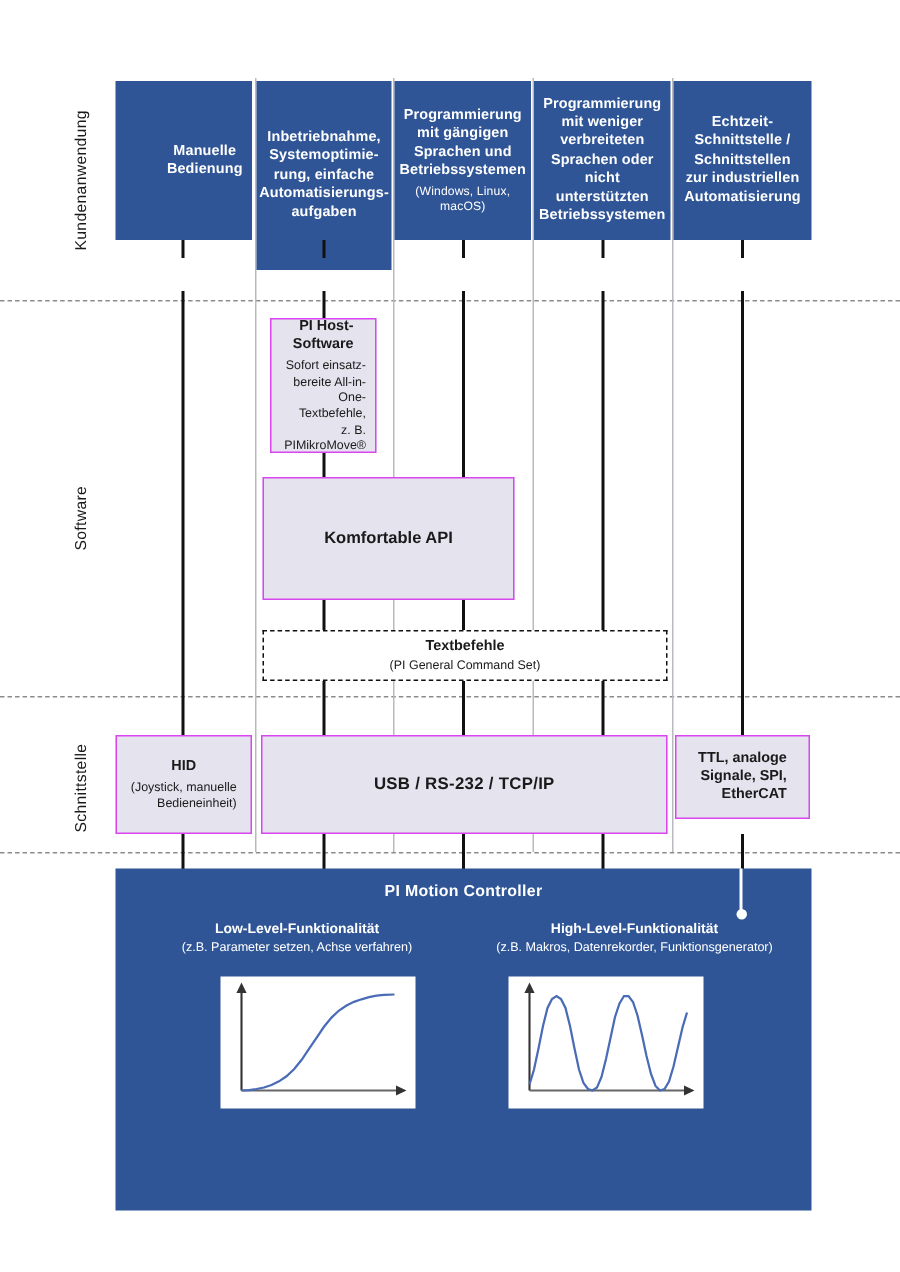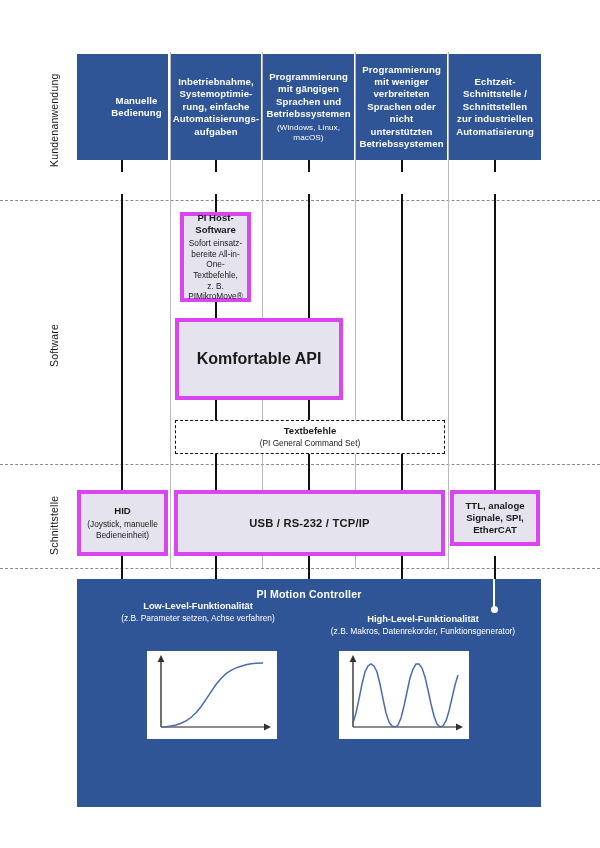--- a/index.html
+++ b/index.html
@@ -73,29 +73,29 @@
     top:50%;transform:translateY(-50%);
   }
   #band-low{color:#151515;left:92px;letter-spacing:.1px;}
   #band-mid{color:#ffffff;letter-spacing:3.2px;left:50%;transform:translate(-50%,-50%);}
   #band-high{color:#ffffff;right:30px;letter-spacing:.1px;}
 
   
   .lbox{
     position:absolute;
     background:#e4e3ee;
-    border:4px solid #d946ef;
+    border:1px solid #d946ef;
     box-sizing:border-box;
     display:flex;flex-direction:column;align-items:center;justify-content:center;
-    text-align:center;
+    text-align:right;
     padding:16px 6px;
   }
   .lbox .t{font-size:9.6px;font-weight:bold;line-height:12px;}
   .lbox .s{font-size:8.3px;font-weight:normal;line-height:10.6px;margin-top:2px;}
-  .lbox.big .t{font-size:16px;}
+  .lbox.big .t{font-size:11px;}
   .lbox.usb .t{font-size:11.2px;letter-spacing:.2px;}
 
   .dashbox{
     position:absolute;
     background:#ffffff;
     border:1.6px dashed #111111;
     box-sizing:border-box;
     display:flex;flex-direction:column;align-items:center;justify-content:center;
     text-align:center;
   }
@@ -144,21 +144,21 @@
   <div class="divider" style="left:355px;top:52px;height:516px;"></div>
   <div class="divider" style="left:448px;top:52px;height:516px;"></div>
 
   <div class="hdrbox" style="left:77px;top:54px;width:91px;height:106px;padding-left:33px;">
     <div class="main">
       <span>Manuelle</span><br>
       <span>Bedienung</span>
     </div>
   </div>
 
-  <div class="hdrbox" style="left:171px;top:54px;width:90px;height:106px;">
+  <div class="hdrbox" style="left:171px;top:54px;width:90px;height:126px;">
     <div class="main">
       <span>Inbetriebnahme,</span><br>
       <span>Systemoptimie-</span><br>
       <span>rung, einfache</span><br>
       <span>Automatisierungs-</span><br>
       <span>aufgaben</span>
     </div>
   </div>
 
   <div class="hdrbox" style="left:263px;top:54px;width:91px;height:106px;">
@@ -266,21 +266,21 @@
 
   <div class="conn" style="left:121px;top:556px;height:24px;"></div>
   <div class="conn" style="left:215px;top:556px;height:24px;"></div>
   <div class="conn" style="left:308px;top:556px;height:24px;"></div>
   <div class="conn" style="left:401px;top:556px;height:24px;"></div>
   <div class="conn" style="left:494px;top:556px;height:24px;"></div>
 
   <div id="controller" style="left:77px;top:579px;width:464px;height:228px;">
     <div id="ctrl-title" style="top:9px;">PI Motion Controller</div>
 
-    <div class="funcblock" style="left:10px;top:21px;width:222px;">
+    <div class="funcblock" style="left:10px;top:34px;width:222px;">
       <div class="t">Low-Level-Funktionalität</div>
       <div class="s">(z.B. Parameter setzen, Achse verfahren)</div>
     </div>
 
     <div class="funcblock" style="left:232px;top:34px;width:228px;">
       <div class="t">High-Level-Funktionalität</div>
       <div class="s">(z.B. Makros, Datenrekorder, Funktionsgenerator)</div>
     </div>
 
     <div class="chartbox" style="left:70px;top:72px;width:130px;height:88px;">

